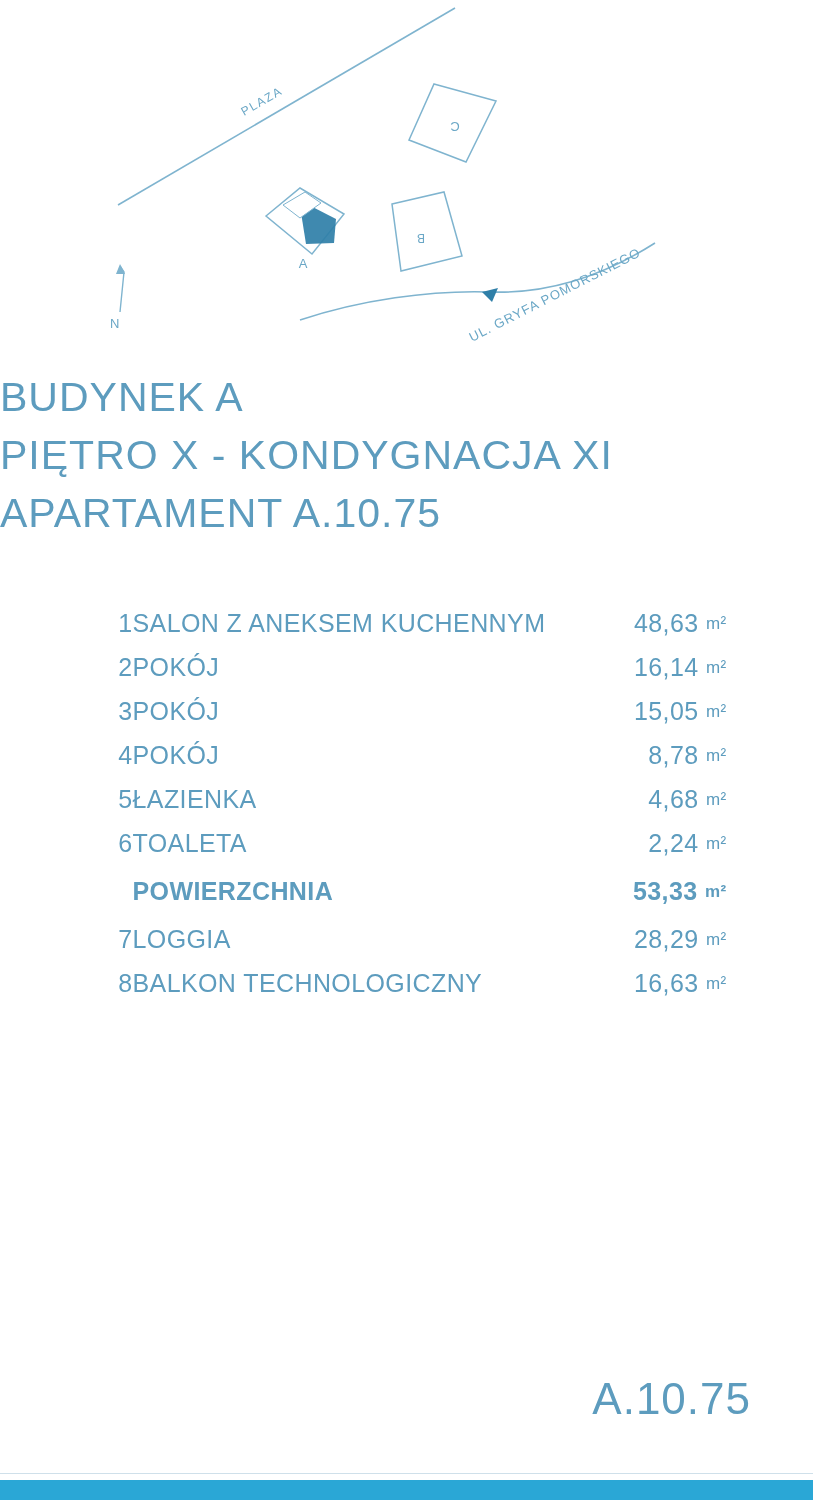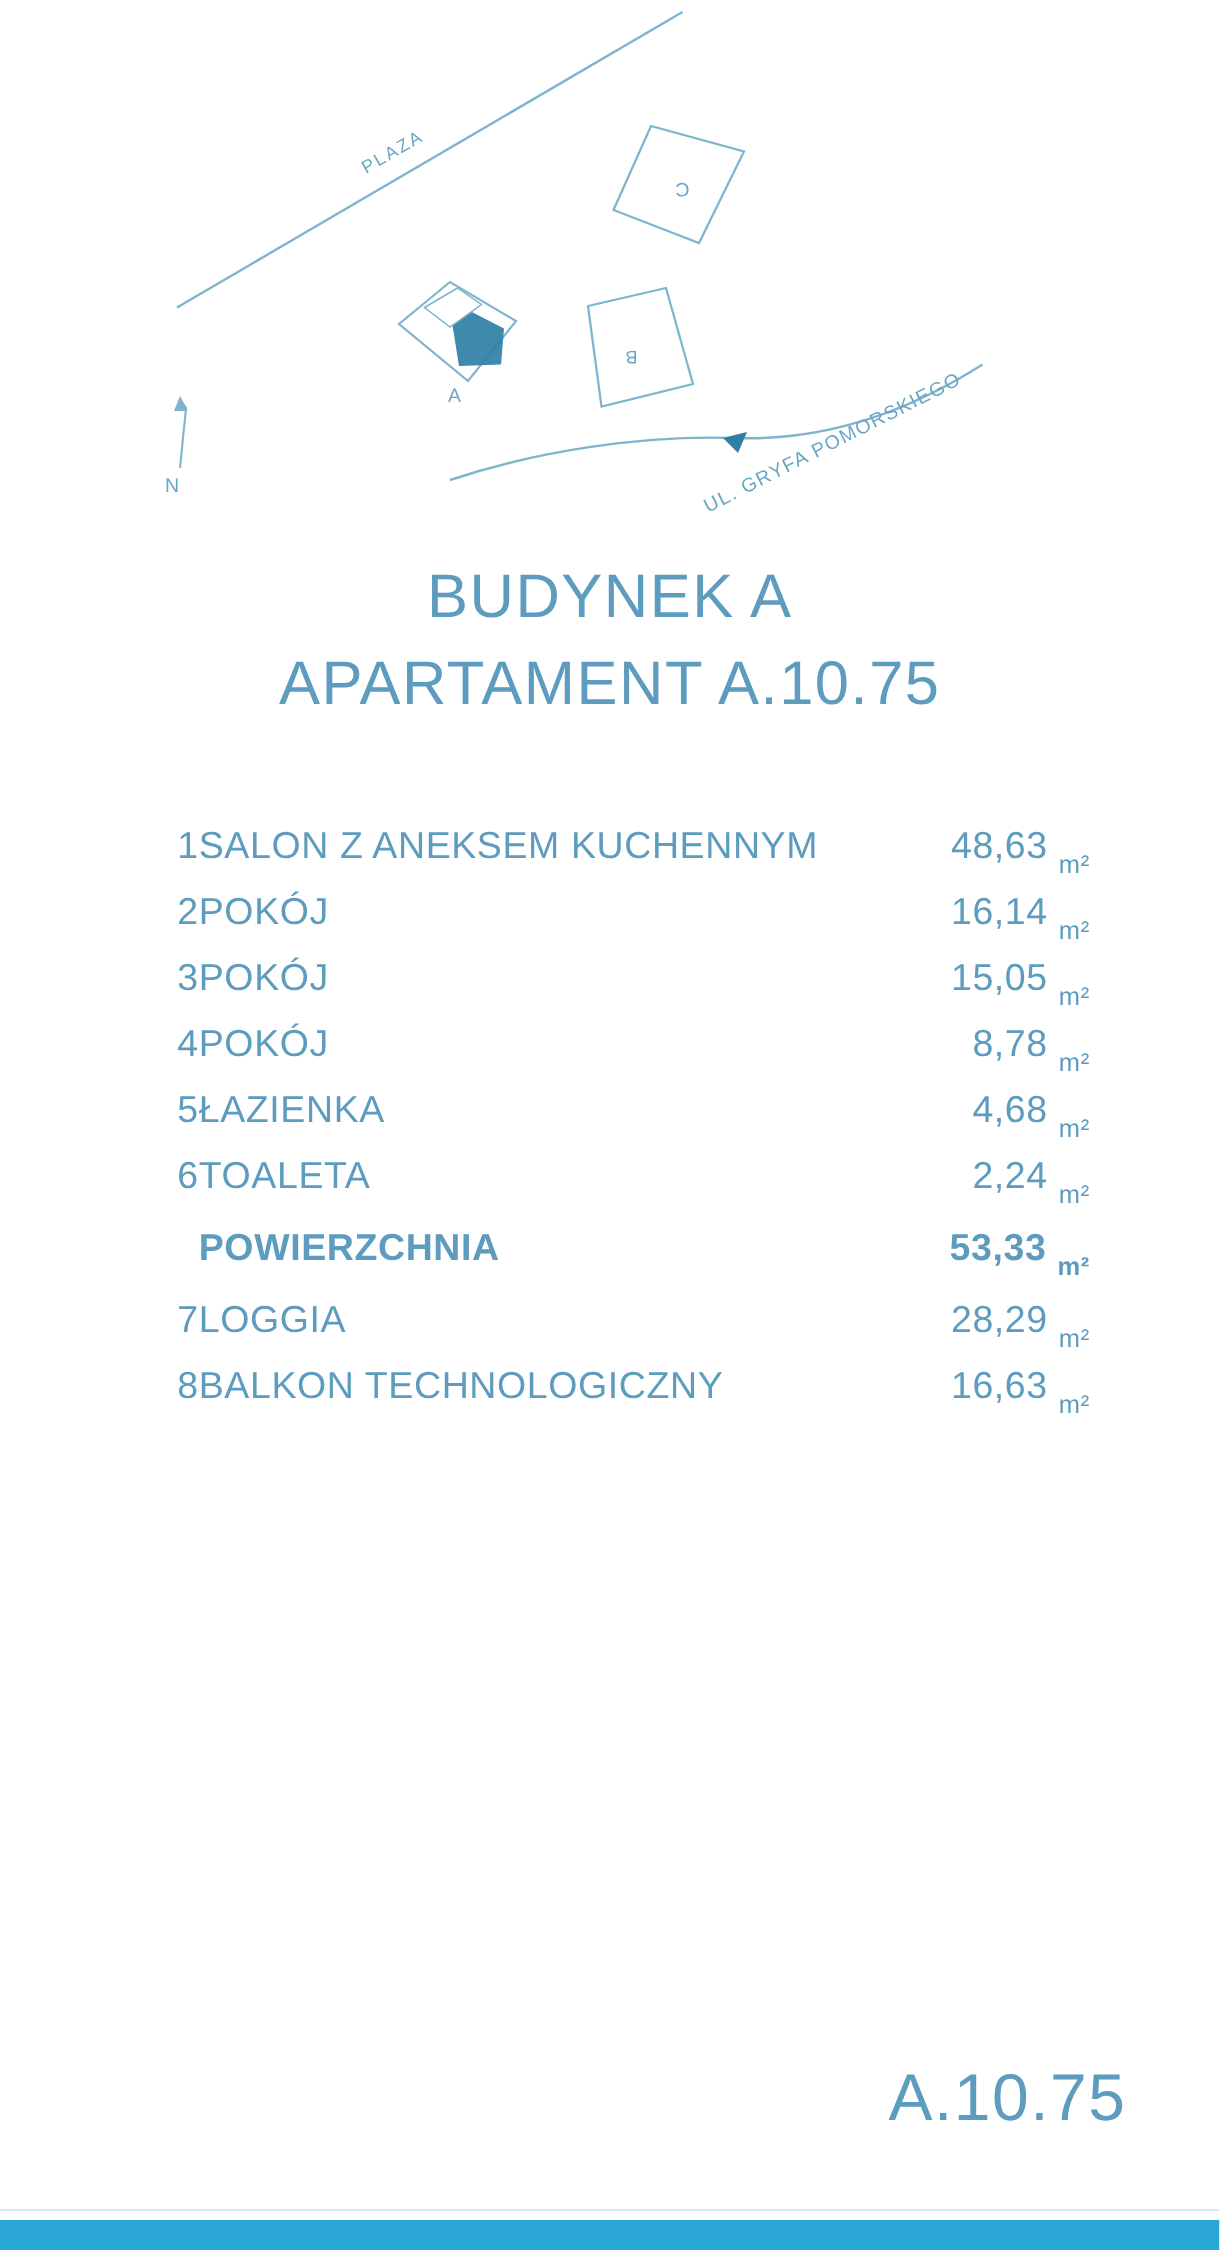--- a/index.html
+++ b/index.html
@@ -20,21 +20,21 @@
   
   .sitemap {
     position: relative;
     width: 813px;
     height: 360px;
   }
   .sitemap svg { display: block; }
 
   
   .titles {
-    text-align: center;
+    text-align: left;
     margin-top: 8px;
   }
   .titles .line {
     font-size: 41px;
     letter-spacing: 1px;
     color: #5d9cbe;
     line-height: 1.42;
     font-weight: 400;
   }
 
@@ -66,21 +66,21 @@
   }
   td.area {
     text-align: right;
     white-space: nowrap;
     font-size: 25px;
   }
   td.area .unit {
     font-size: 17px;
     vertical-align: top;
     position: relative;
-    top: 18px;
+    top: 6px;
   }
   tr.total td {
     font-weight: bold;
     padding-top: 10px;
     padding-bottom: 10px;
   }
   tr.total td.label,
   tr.total td.area { font-weight: bold; }
 
   
@@ -145,20 +145,21 @@
     <text class="map-text" x="110" y="328" font-size="13">N</text>
 
     <text class="map-text" font-size="12" letter-spacing="1.5" transform="translate(244,116) rotate(-30)">PLAZA</text>
 
     <text class="map-text" font-size="13" letter-spacing="1" transform="translate(472,342) rotate(-27)">UL. GRYFA POMORSKIEGO</text>
   </svg>
 </div>
 
 <div class="titles">
   <div class="line">BUDYNEK A</div>
+  <div class="line">PIĘTRO X - KONDYGNACJA XI</div>
   <div class="line">APARTAMENT A.10.75</div>
 </div>
 
 <div class="rooms">
   <table class="room-table">
     <tbody>
       <tr>
         <td class="num">1</td>
         <td class="label">SALON Z ANEKSEM KUCHENNYM</td>
         <td class="area">

